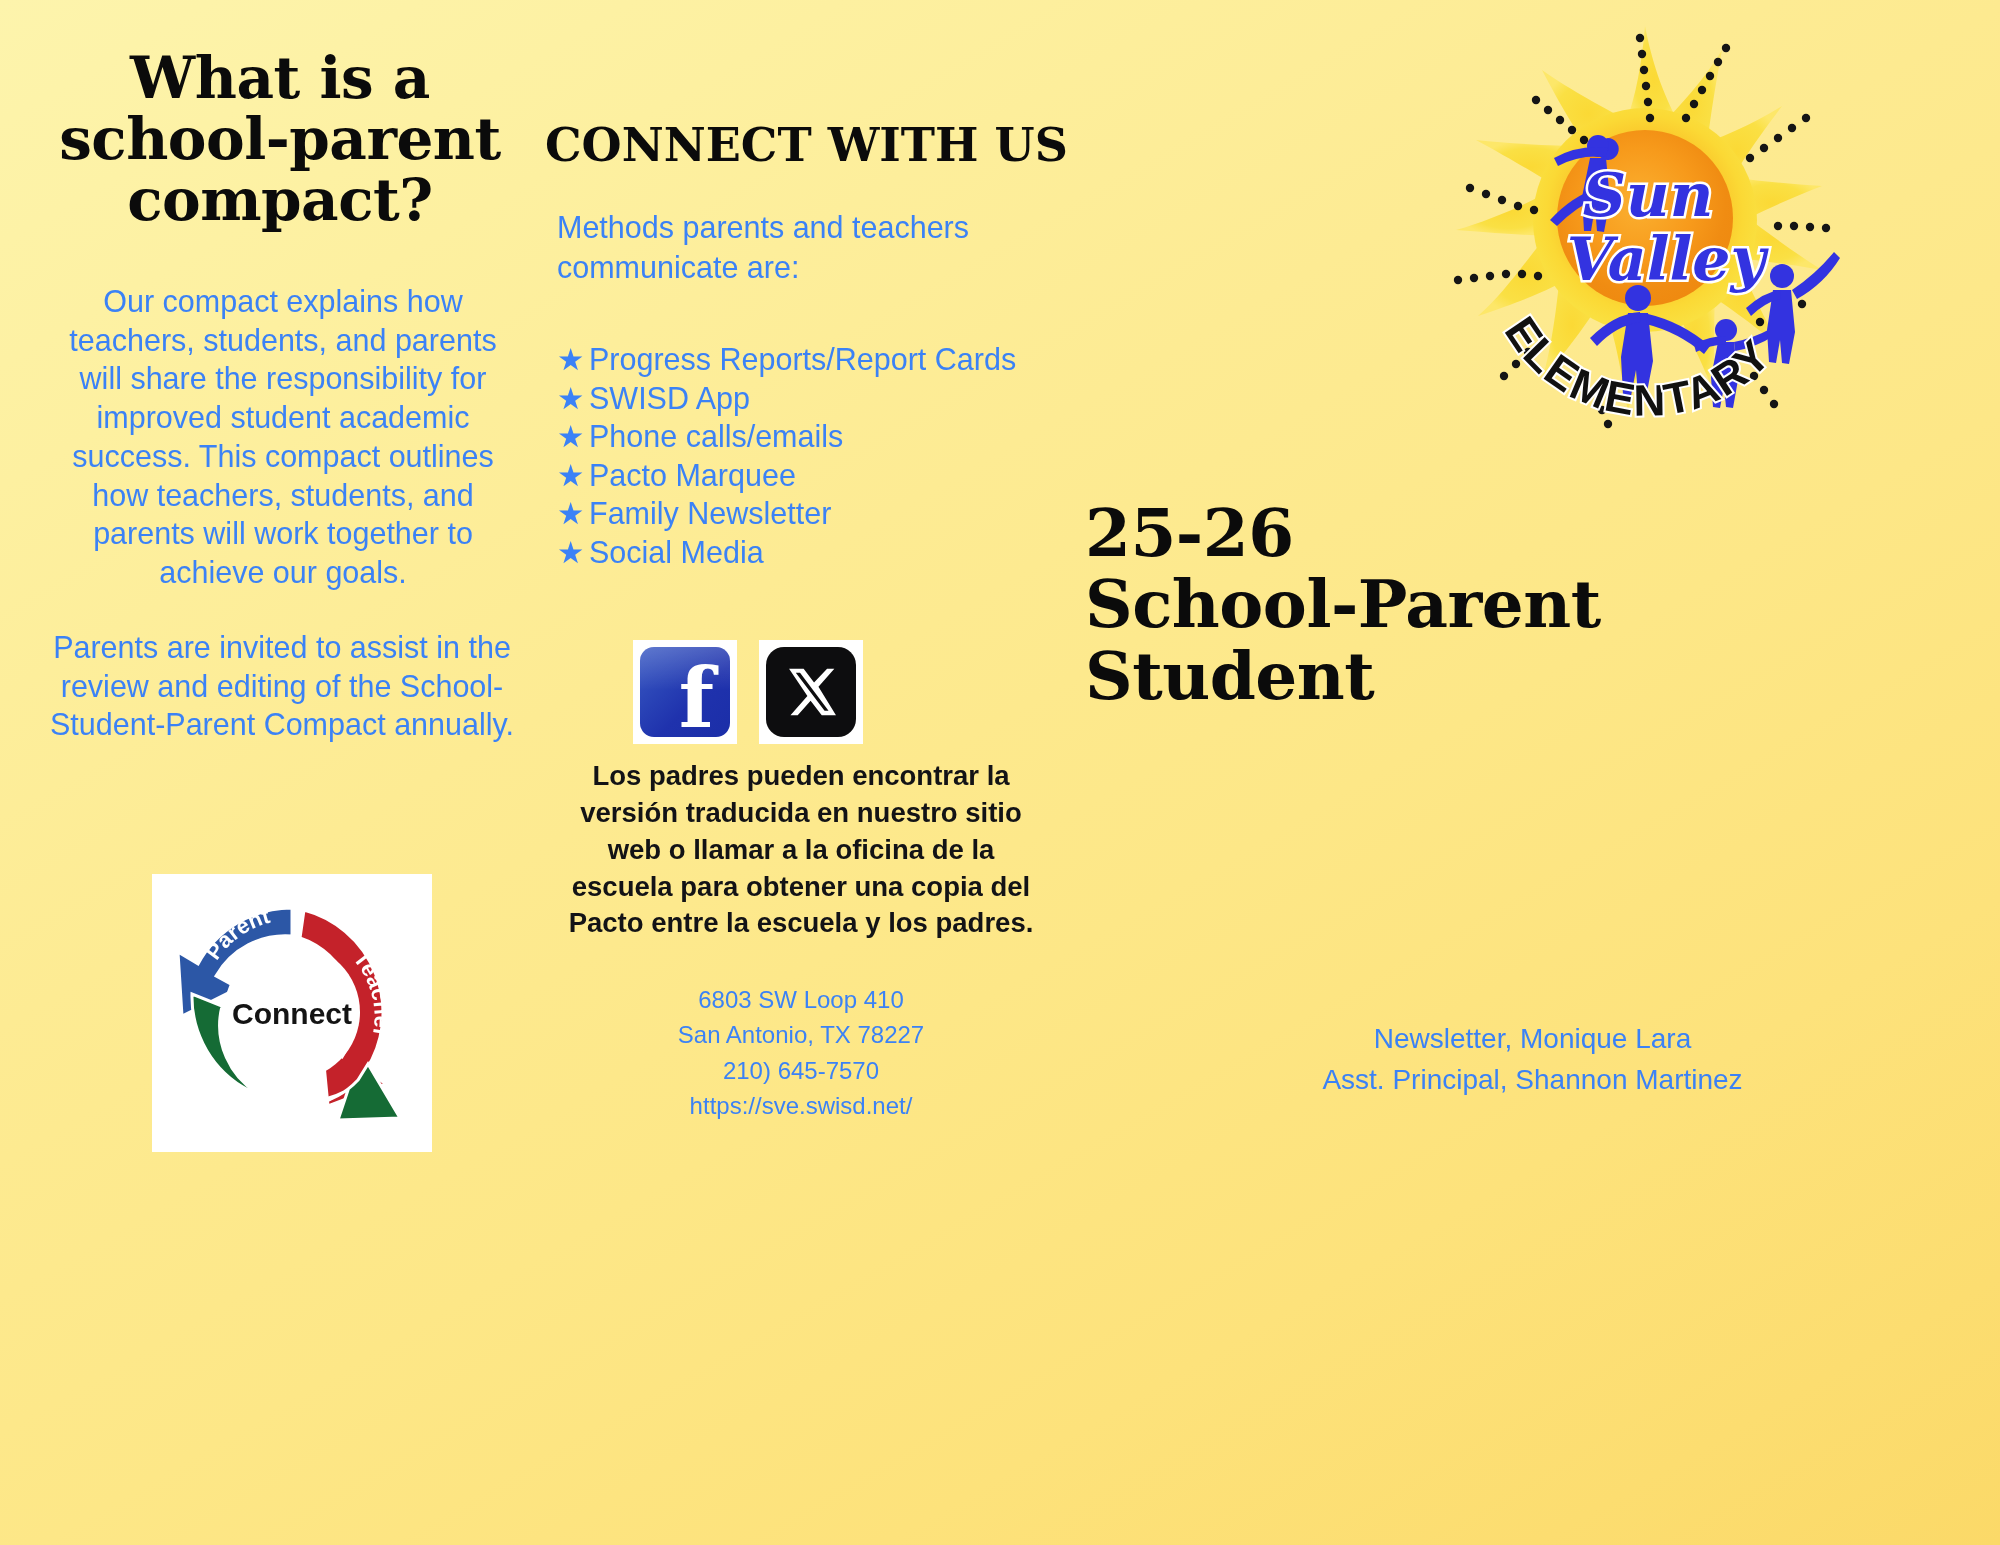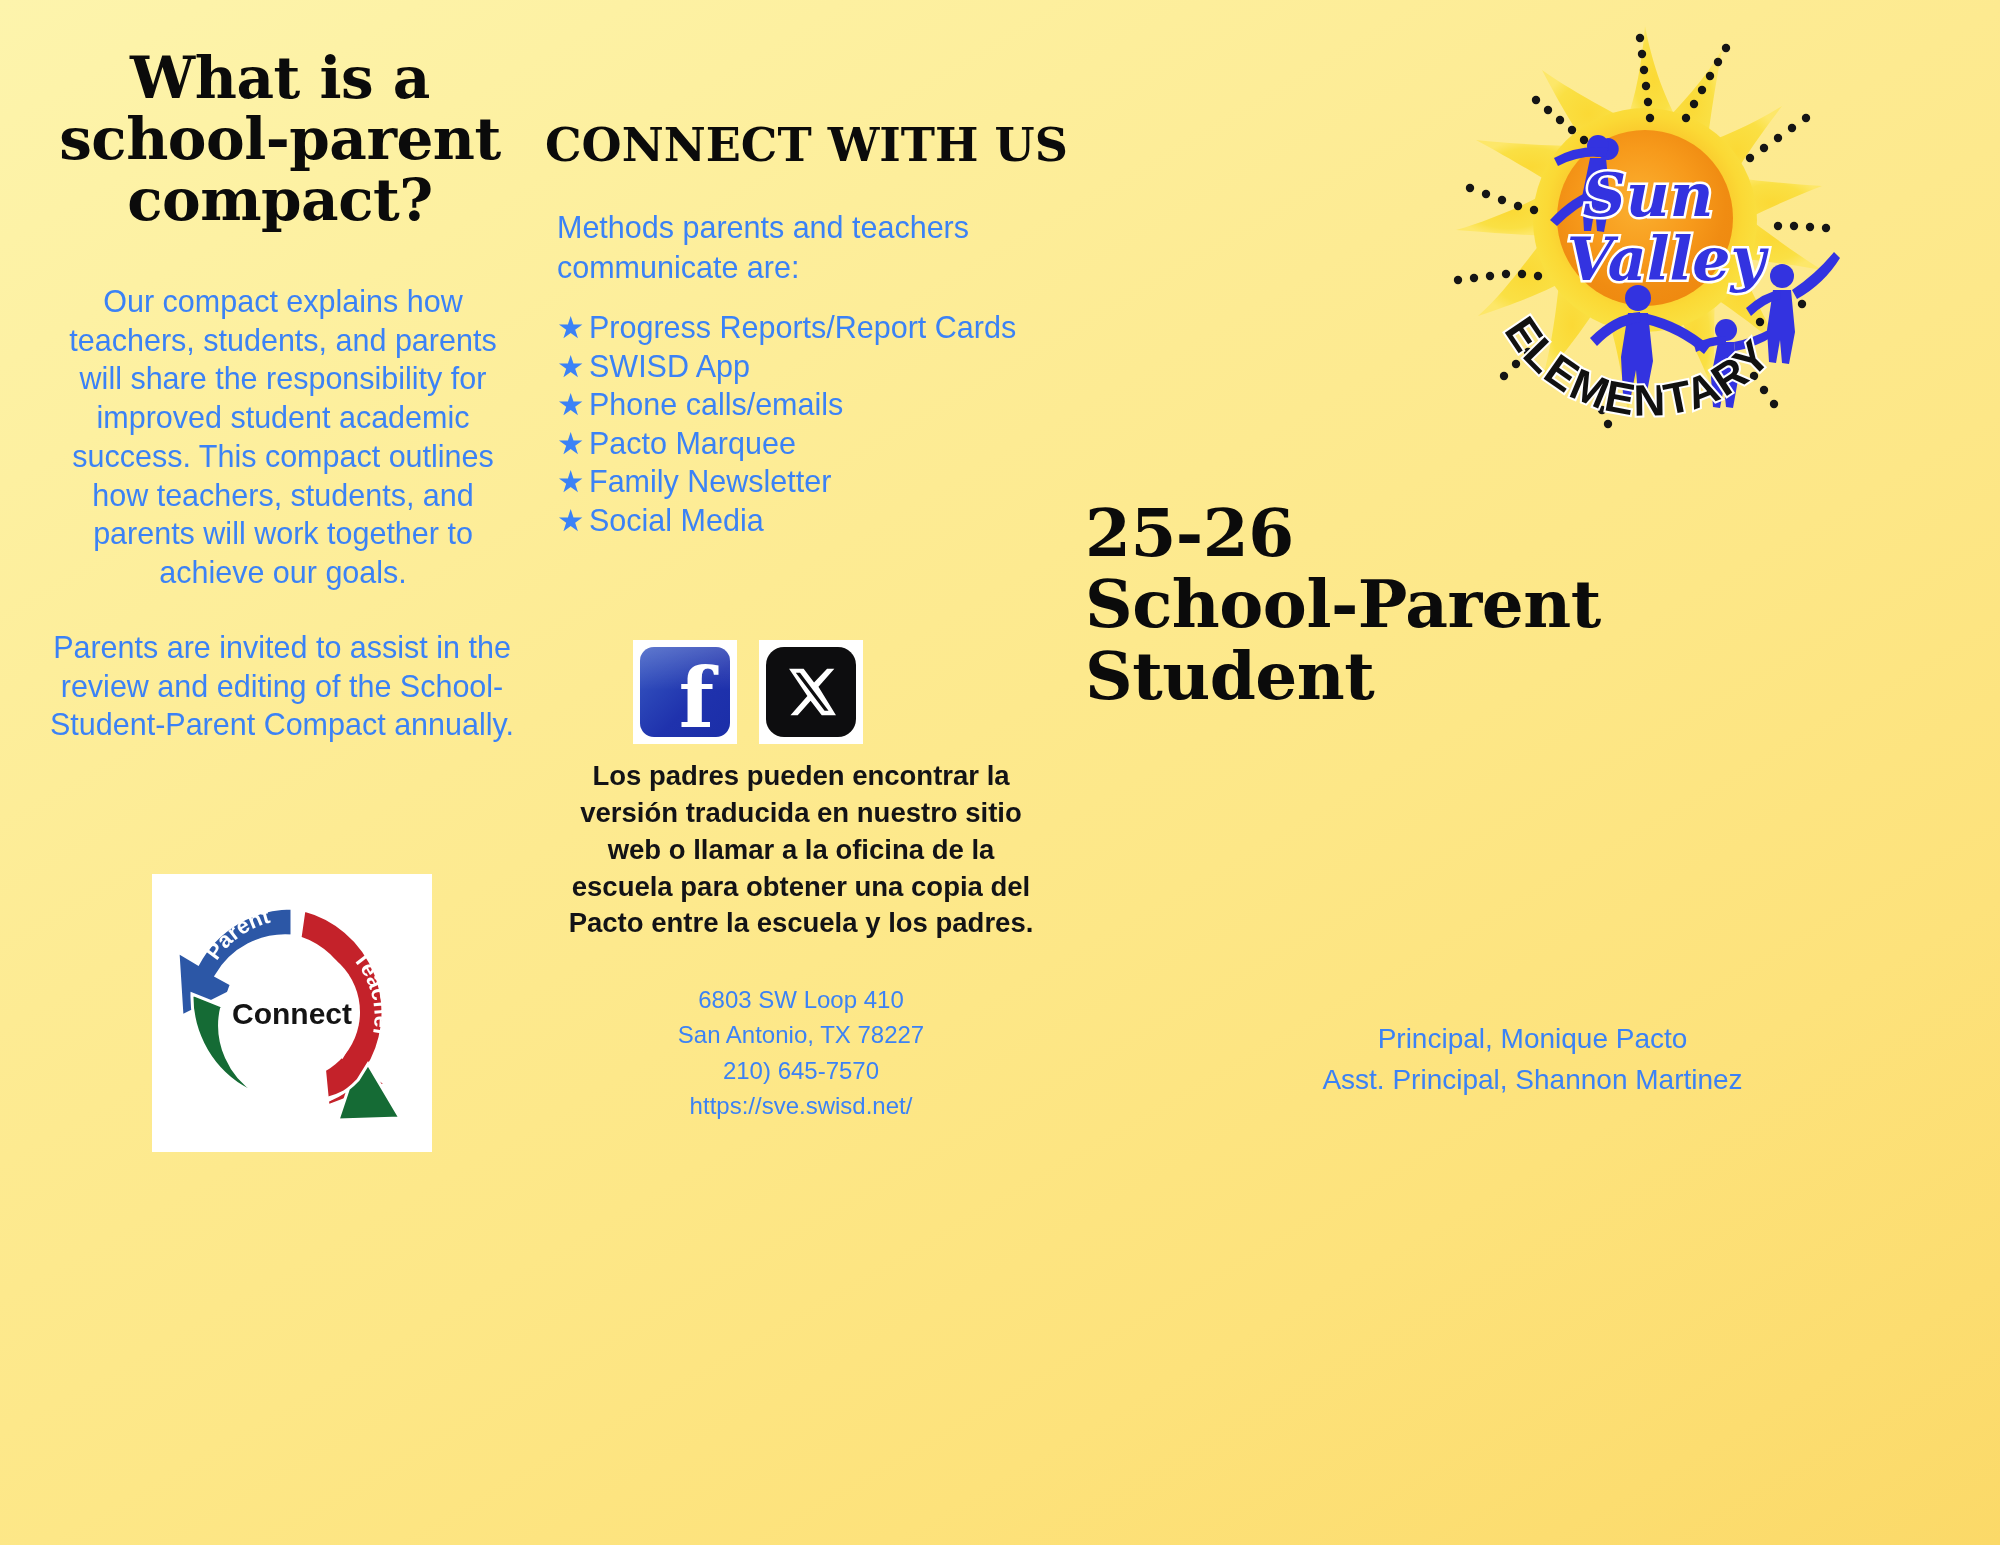--- a/index.html
+++ b/index.html
@@ -108,21 +108,21 @@
     position: absolute;
     left: 12px;
     top: 208px;
     width: 480px;
     font-size: 30.5px;
     line-height: 1.3;
   }
   .mid-list {
     position: absolute;
     left: 12px;
-    top: 308px;
+    top: 340px;
     width: 500px;
     font-size: 30.5px;
     line-height: 1.265;
     list-style: none;
   }
   .mid-list li { white-space: nowrap; }
   .mid-list .star { display: inline-block; width: 32px; }
 
   .social-row {
     position: absolute;
@@ -479,17 +479,17 @@
       </svg>
     </div>
 
     <div class="right-title slab">
       <div>25-26</div>
       <div>School-Parent</div>
       <div>Student</div>
     </div>
 
     <div class="right-principals body-sans">
-      <div>Principal, Monique Pacto</div>
+      <div>Newsletter, Monique Lara</div>
       <div>Asst. Principal, Shannon Martinez</div>
     </div>
   </div>
 </div>
 
 </body></html>

